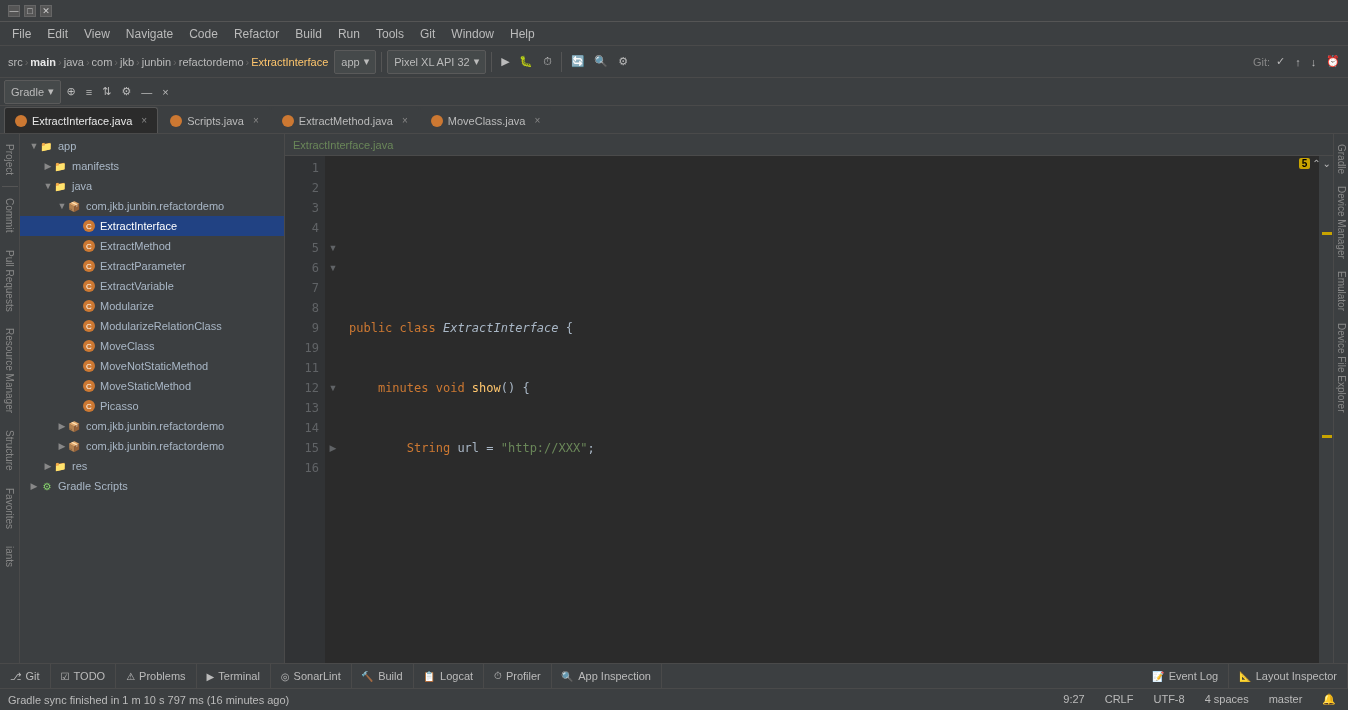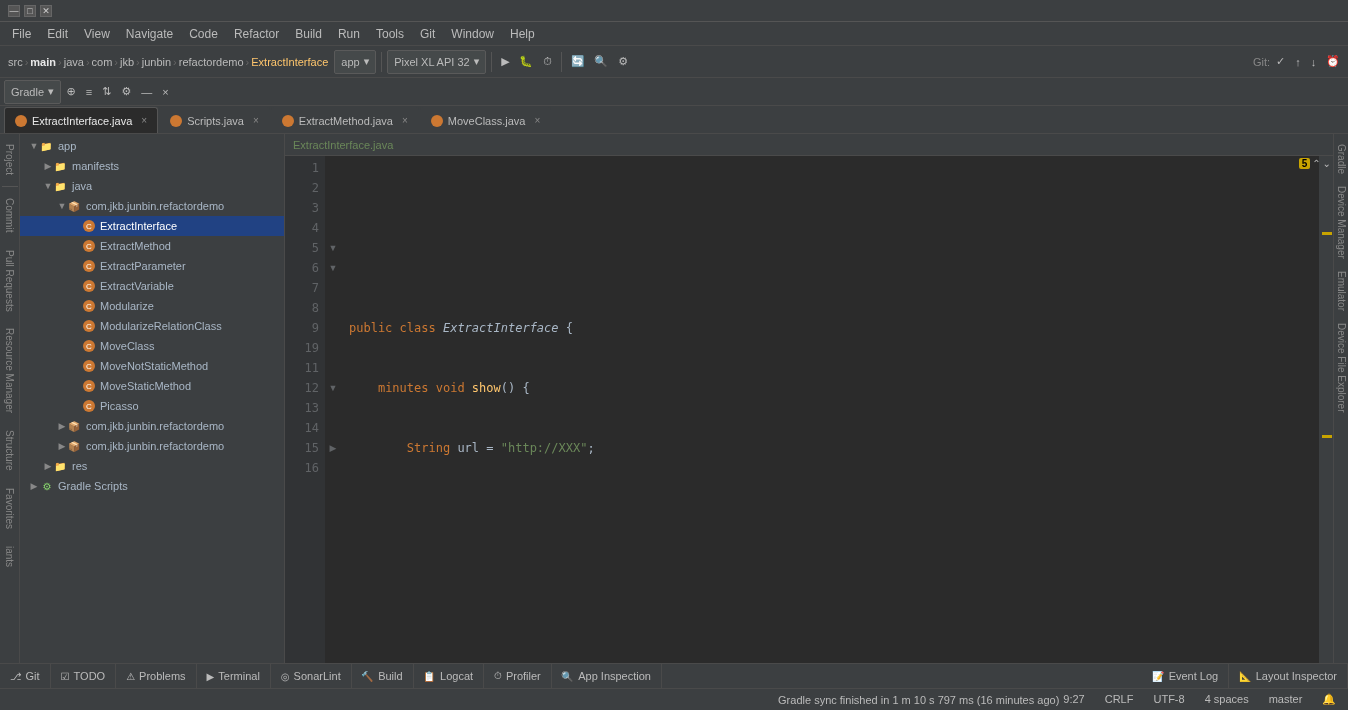--- a/index.html
+++ b/index.html
@@ -64,21 +64,21 @@
     .right-sidebar-label { writing-mode: vertical-rl; font-size: 10px; color: #888; cursor: pointer; padding: 6px 2px; white-space: nowrap; }
 
     
     .bottom-bar { height: 25px; background: #3c3f41; border-top: 1px solid #4a4a4a; display: flex; align-items: center; flex-shrink: 0; }
     .bottom-tabs { display: flex; align-items: center; flex: 1; height: 100%; overflow: hidden; }
     .bottom-tab { height: 100%; padding: 0 10px; display: flex; align-items: center; gap: 4px; font-size: 11px; color: #bbb; cursor: pointer; border-right: 1px solid #4a4a4a; white-space: nowrap; }
     .bottom-tab-icon { font-size: 10px; }
     .status-item { padding: 0 4px; cursor: pointer; }
 
     
-    .status-bar { height: 22px; background: #3c3f41; border-top: 1px solid #4a4a4a; display: flex; align-items: center; padding: 0 8px; font-size: 11px; color: #bbb; flex-shrink: 0; justify-content: space-between; text-align: right; }
+    .status-bar { height: 22px; background: #3c3f41; border-top: 1px solid #4a4a4a; display: flex; align-items: center; padding: 0 8px; font-size: 11px; color: #bbb; flex-shrink: 0; justify-content: space-between; }
     .status-left { flex: 1; }
     .status-right { display: flex; gap: 12px; }
 
     
     ::-webkit-scrollbar { width: 8px; height: 8px; }
     ::-webkit-scrollbar-track { background: #3c3f41; }
     ::-webkit-scrollbar-thumb { background: #555; border-radius: 2px; }
 
     
     .warning-badge { background: #c8a400; color: black; font-size: 10px; padding: 0 3px; border-radius: 2px; font-weight: bold; }

